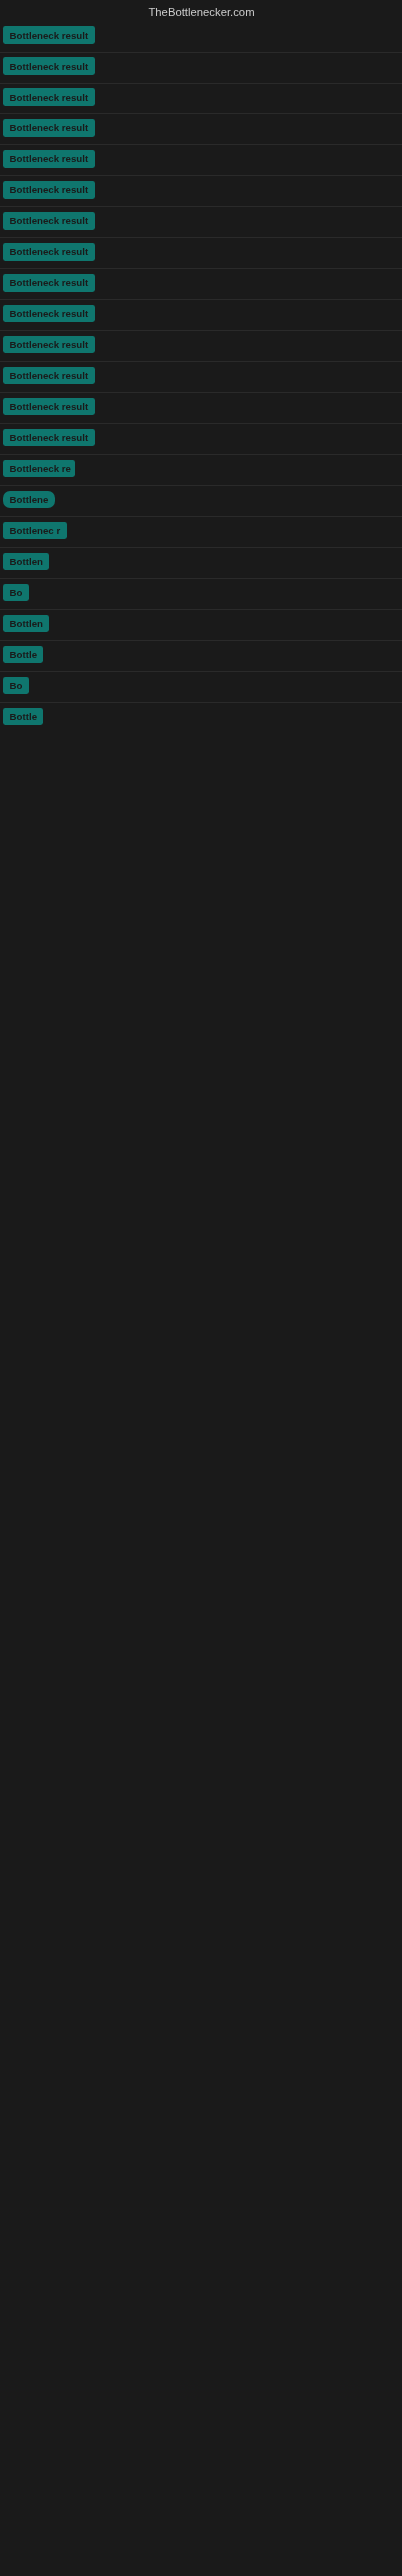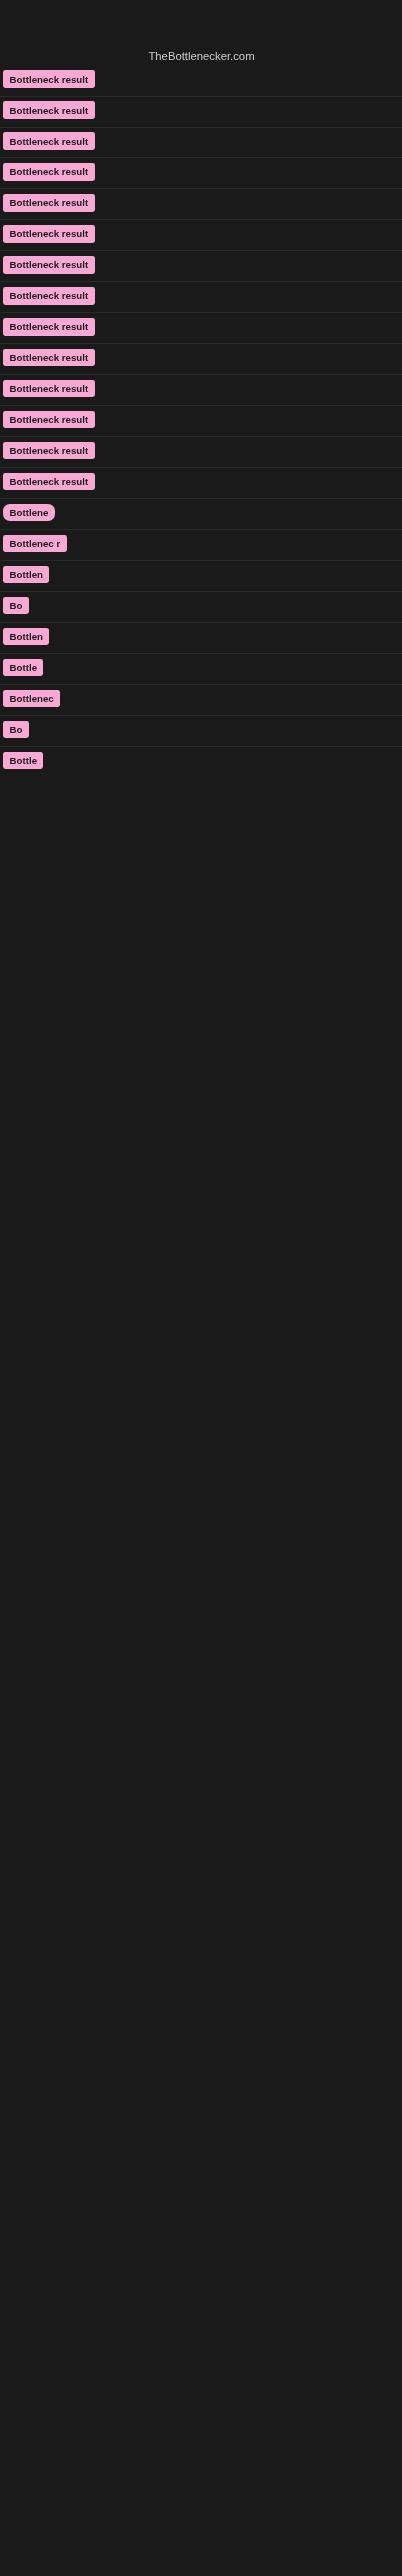--- a/index.html
+++ b/index.html
@@ -15,26 +15,25 @@
       font-family: Arial, sans-serif;
       position: relative;
     }
 
     .site-title {
       text-align: center;
       color: #cccccc;
       font-size: 11.3px;
       padding: 6.4px 0 3.2px 0;
       font-weight: normal;
-      margin-top: 44px;
     }
 
     .bottleneck-badge {
       display: inline-block;
-      background-color: #f9a8d4;
+      background-color: #0f766e;
       color: #1a1a1a;
       font-size: 9.7px;
       font-weight: bold;
       padding: 3.2px 6.4px;
       border-radius: 2.4px;
       white-space: nowrap;
       overflow: hidden;
     }
 
     .row {
@@ -61,23 +60,23 @@
     <div class="row"><span class="bottleneck-badge">Bottleneck result</span></div>
     <div class="row"><span class="bottleneck-badge">Bottleneck result</span></div>
     <div class="row"><span class="bottleneck-badge">Bottleneck result</span></div>
     <div class="row"><span class="bottleneck-badge">Bottleneck result</span></div>
     <div class="row"><span class="bottleneck-badge">Bottleneck result</span></div>
     <div class="row"><span class="bottleneck-badge">Bottleneck result</span></div>
     <div class="row"><span class="bottleneck-badge">Bottleneck result</span></div>
     <div class="row"><span class="bottleneck-badge">Bottleneck result</span></div>
     <div class="row"><span class="bottleneck-badge">Bottleneck result</span></div>
     <div class="row"><span class="bottleneck-badge">Bottleneck result</span></div>
+    <div class="row"><span class="bottleneck-badge" style="max-width: 72px; overflow: hidden;">Bottleneck re</span></div>
     <div class="row"><span class="bottleneck-badge" style="max-width: 58px; overflow: hidden; border-radius: 7px;">Bottlene</span></div>
     <div class="row"><span class="bottleneck-badge" style="max-width: 68px; overflow: hidden;">Bottlenec r</span></div>
     <div class="row"><span class="bottleneck-badge" style="max-width: 51px; overflow: hidden;">Bottlen</span></div>
     <div class="row"><span class="bottleneck-badge" style="max-width: 26px; overflow: hidden;">Bo</span></div>
     <div class="row"><span class="bottleneck-badge" style="max-width: 51px; overflow: hidden;">Bottlen</span></div>
     <div class="row"><span class="bottleneck-badge" style="max-width: 42px; overflow: hidden;">Bottle</span></div>
-    <div class="row"><span class="bottleneck-badge" style="max-width: 63px; overflow: hidden;">Bottlenec</span></div>
     <div class="row"><span class="bottleneck-badge" style="max-width: 26px; overflow: hidden;">Bo</span></div>
     <div class="row"><span class="bottleneck-badge" style="max-width: 42px; overflow: hidden;">Bottle</span></div>
   </div>
 
 
 </body></html>

